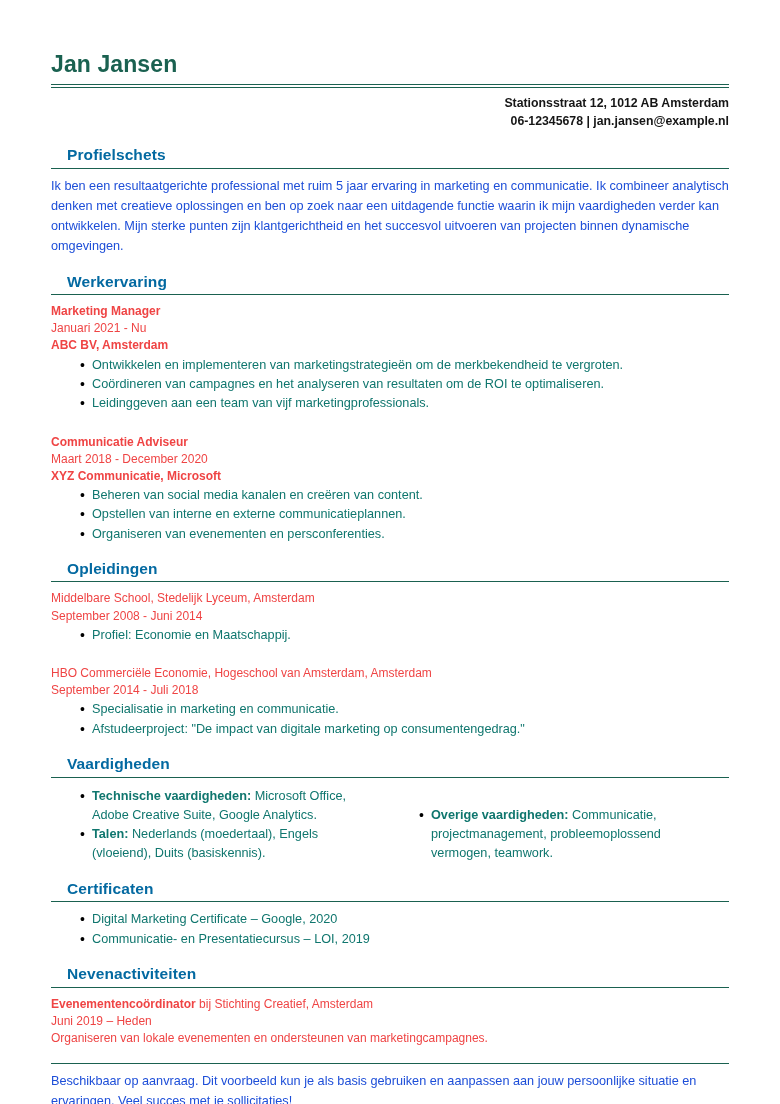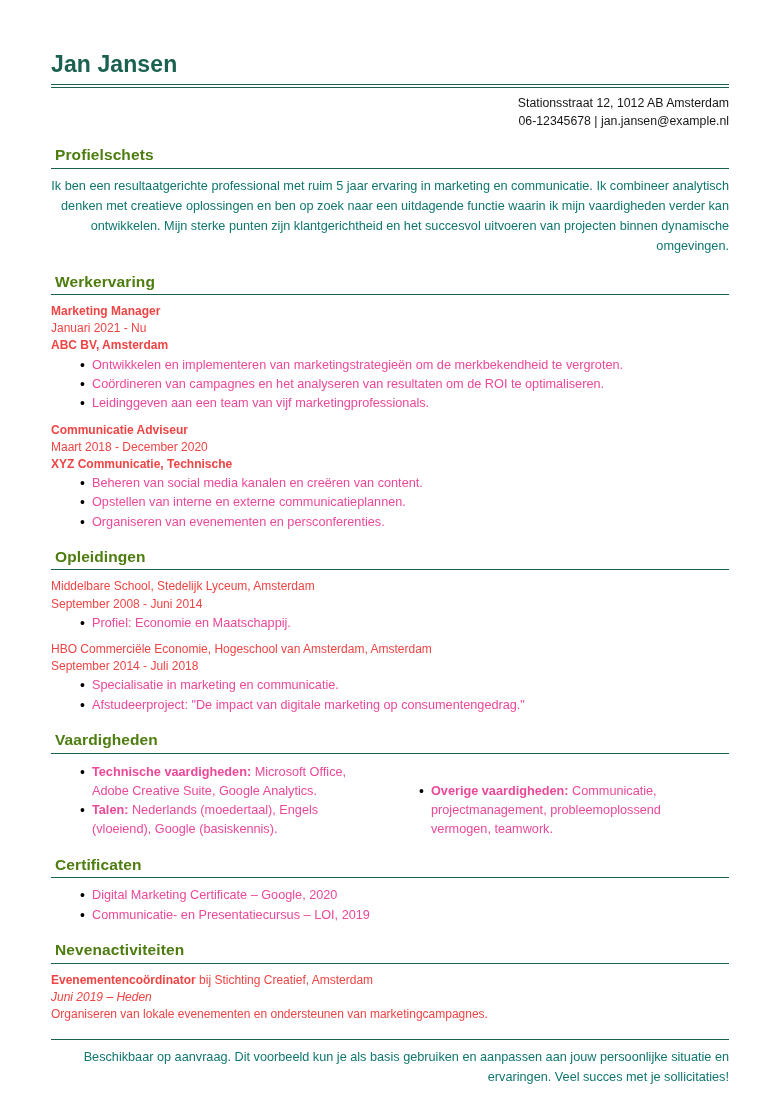--- a/index.html
+++ b/index.html
@@ -38,68 +38,69 @@
     border-bottom: 1.6px solid #1a6150;
     height: 2px;
     width: 100%;
     margin: 0 0 7px 0;
   }
   .contact {
     text-align: right;
     font-size: 12.3px;
     line-height: 1.42;
     color: #161616;
+    font-weight: bold;
   }
 
   
   .section {
     margin-top: 16px;
   }
   h2.section-title {
     font-size: 15.5px;
     font-weight: bold;
-    color: #4d7c0f;
-    margin: 0 0 3px 4px;
+    color: #0369a1;
+    margin: 0 0 3px 16px;
     line-height: 1.2;
     letter-spacing: 0.1px;
   }
   .rule-single {
     border-top: 1.5px solid #1a6150;
     width: 100%;
     margin-bottom: 8px;
   }
 
   p.body-text {
     font-size: 12.7px;
     line-height: 1.57;
     margin: 0;
-    color: #0f766e;
-    text-align: right;
+    color: #1d4ed8;
+    text-align: left;
   }
 
   
   .entry { margin-bottom: 2px; }
-  .entry + .entry { margin-top: 8px; }
+  .entry + .entry { margin-top: 20px; }
   .entry-line {
     font-size: 12px;
     line-height: 1.43;
     color: #ef4444;
   }
   .entry-line.bold { font-weight: bold; }
-  .entry-line.italic { font-style: italic; }
+  .entry-line.italic { }
 
   ul.bullets {
     list-style: none;
     margin: 1px 0 0 0;
     padding: 0;
   }
   ul.bullets li {
     font-size: 12.7px;
     line-height: 1.52;
-    color: #ec4899;
+    color: #0f766e;
     position: relative;
     padding-left: 41px;
     margin: 0;
   }
   ul.bullets li::before {
     content: "\2022";
     position: absolute;
     left: 29px;
     top: -1px;
     font-size: 14px;
@@ -149,21 +150,21 @@
       <ul class="bullets">
         <li>Ontwikkelen en implementeren van marketingstrategieën om de merkbekendheid te vergroten.</li>
         <li>Coördineren van campagnes en het analyseren van resultaten om de ROI te optimaliseren.</li>
         <li>Leidinggeven aan een team van vijf marketingprofessionals.</li>
       </ul>
     </div>
 
     <div class="entry">
       <div class="entry-line bold">Communicatie Adviseur</div>
       <div class="entry-line">Maart 2018 - December 2020</div>
-      <div class="entry-line bold">XYZ Communicatie, Technische</div>
+      <div class="entry-line bold">XYZ Communicatie, Microsoft</div>
       <ul class="bullets">
         <li>Beheren van social media kanalen en creëren van content.</li>
         <li>Opstellen van interne en externe communicatieplannen.</li>
         <li>Organiseren van evenementen en persconferenties.</li>
       </ul>
     </div>
   </section>
 
   <section class="section">
     <h2 class="section-title">Opleidingen</h2>
@@ -188,21 +189,21 @@
   </section>
 
   <section class="section">
     <h2 class="section-title">Vaardigheden</h2>
     <div class="rule-single"></div>
 
     <div class="skills-cols">
       <div class="skills-col left">
         <ul class="bullets">
           <li><b class="lead">Technische vaardigheden:</b><span> Microsoft Office, Adobe Creative Suite, Google Analytics.</span></li>
-          <li><b class="lead">Talen:</b><span> Nederlands (moedertaal), Engels (vloeiend), Google (basiskennis).</span></li>
+          <li><b class="lead">Talen:</b><span> Nederlands (moedertaal), Engels (vloeiend), Duits (basiskennis).</span></li>
         </ul>
       </div>
       <div class="skills-col right">
         <ul class="bullets">
           <li><b class="lead">Overige vaardigheden:</b><span> Communicatie, projectmanagement, probleemoplossend vermogen, teamwork.</span></li>
         </ul>
       </div>
     </div>
   </section>
 

